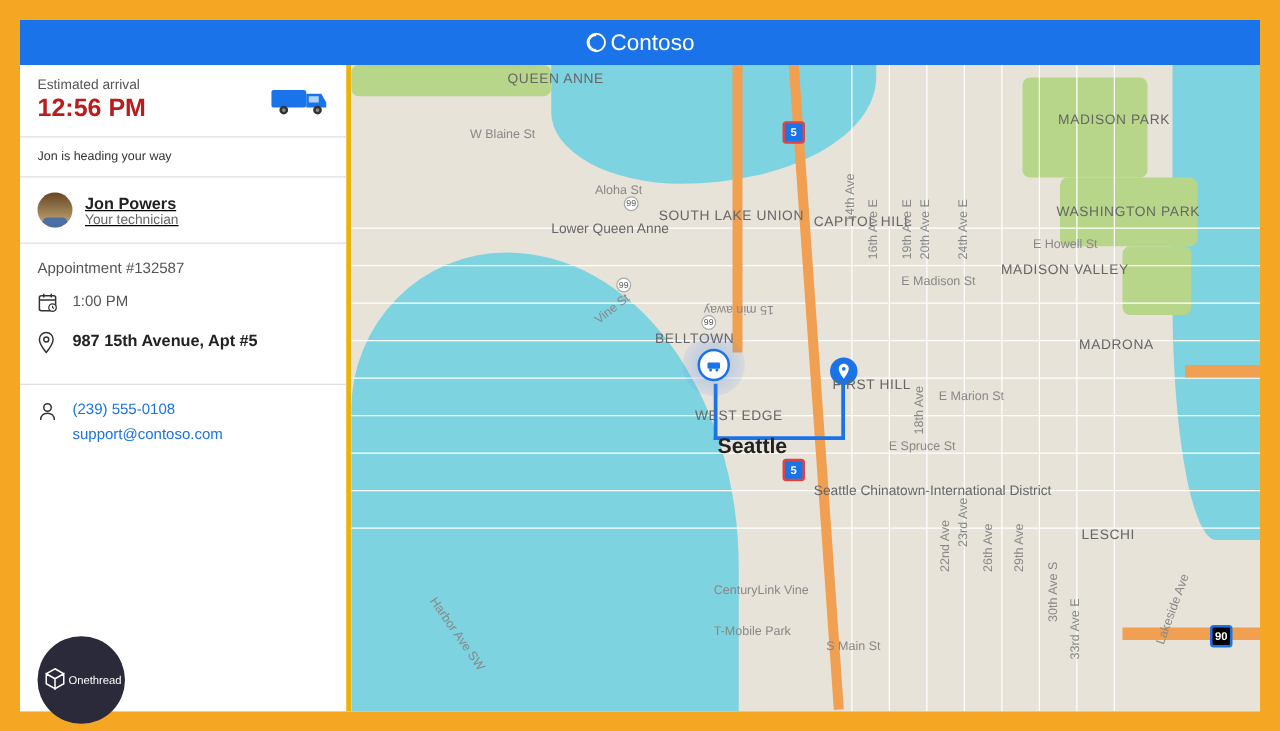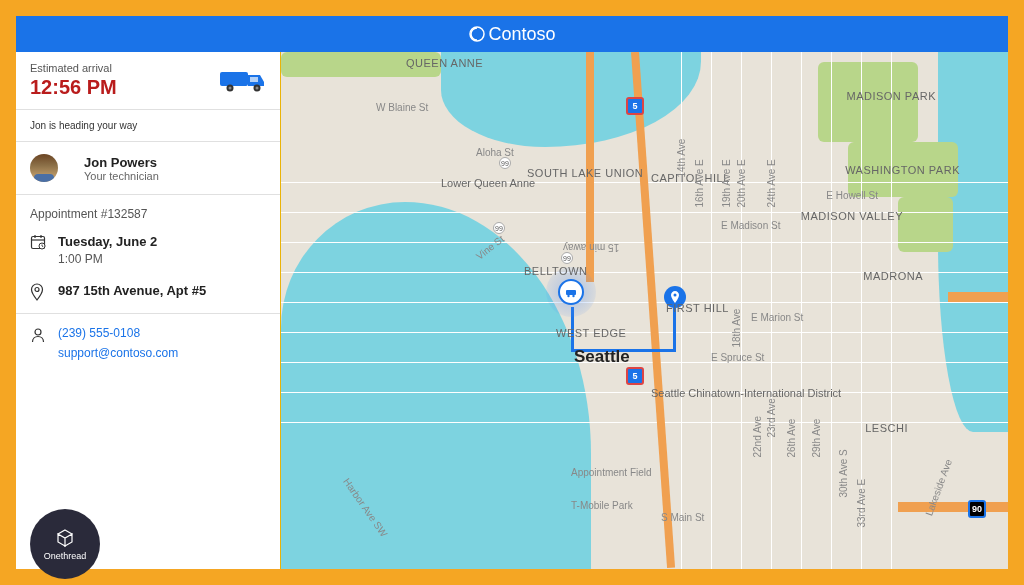--- a/index.html
+++ b/index.html
@@ -36,21 +36,21 @@
     .content {
       flex: 1;
       display: flex;
       min-height: 0;
     }
     .sidebar {
       width: 265px;
       background: #fff;
       display: flex;
       flex-direction: column;
-      border-right: 1px solid #eab308;
+      border-right: 4px solid #eab308;
     }
     .eta-box {
       padding: 10px 14px;
       display: flex;
       justify-content: space-between;
       align-items: center;
       border-bottom: 1px solid #e0e0e0;
     }
     .eta-text { flex: 1; }
     .eta-label {
@@ -67,22 +67,23 @@
     .status-text {
       padding: 10px 14px;
       font-size: 10px;
       color: #333;
       border-bottom: 1px solid #e0e0e0;
     }
     .tech-row {
       padding: 12px 14px;
       display: flex;
       align-items: flex-end;
-      gap: 26px;
+      gap: 10px;
       border-bottom: 1px solid #e0e0e0;
+      text-decoration: underline;
     }
     .avatar {
       width: 28px;
       height: 28px;
       border-radius: 50%;
       background: linear-gradient(180deg, #6b4423 0%, #8b6f47 40%, #d4af7a 100%);
       position: relative;
       overflow: hidden;
     }
     .avatar::after {
@@ -111,21 +112,21 @@
     .appt-label {
       font-size: 12px;
       color: #555;
       margin-bottom: 12px;
     }
     .info-row {
       display: flex;
       gap: 10px;
       margin-bottom: 14px;
     }
-    .info-row:last-child { margin-bottom: 0; }
+    .info-row:last-child { margin-bottom: 12px; }
     .info-icon {
       width: 18px;
       flex-shrink: 0;
       display: flex;
       align-items: flex-start;
       padding-top: 1px;
     }
     .info-text {
       flex: 1;
     }
@@ -243,21 +244,20 @@
     }
     .badge {
       position: absolute;
       bottom: 6px;
       left: 30px;
       width: 70px;
       height: 70px;
       border-radius: 50%;
       background: #2a2a3a;
       display: flex;
-      flex-direction: column;
       align-items: center;
       justify-content: center;
       color: #fff;
       font-size: 9px;
       z-index: 10;
     }
     .badge svg { margin-bottom: 2px; }
     .highway-shield {
       position: absolute;
       width: 18px;
@@ -339,21 +339,20 @@
             <svg width="16" height="16" viewBox="0 0 16 16">
               <rect x="1.5" y="2.5" width="13" height="12" rx="1.5" fill="none" stroke="#333" stroke-width="1.2"></rect>
               <line x1="1.5" y1="6" x2="14.5" y2="6" stroke="#333" stroke-width="1.2"></line>
               <line x1="5" y1="1" x2="5" y2="4" stroke="#333" stroke-width="1.2"></line>
               <line x1="11" y1="1" x2="11" y2="4" stroke="#333" stroke-width="1.2"></line>
               <circle cx="12" cy="12" r="3" stroke="#333" stroke-width="1" fill="#fff"></circle>
               <path d="M 12 10.5 L 12 12 L 13.3 12.8" stroke="#333" stroke-width="0.9" fill="none"></path>
             </svg>
           </div>
           <div class="info-text">
-            <div class="info-primary">Tuesday, June 2</div>
             <div class="info-secondary">1:00 PM</div>
           </div>
         </div>
 
         <div class="info-row">
           <div class="info-icon">
             <svg width="14" height="18" viewBox="0 0 14 18">
               <path d="M 7 1 C 4 1 1.5 3.5 1.5 6.5 C 1.5 10 7 17 7 17 C 7 17 12.5 10 12.5 6.5 C 12.5 3.5 10 1 7 1 Z" fill="none" stroke="#333" stroke-width="1.2"></path>
               <circle cx="7" cy="6.5" r="2" fill="none" stroke="#333" stroke-width="1.2"></circle>
             </svg>
@@ -451,21 +450,21 @@
       <div class="map-label big" style="top:213px;left:243px">BELLTOWN</div>
       <div class="map-label big" style="top:250px;left:385px">FIRST HILL</div>
       <div class="map-label big" style="top:38px;right:72px">MADISON PARK</div>
       <div class="map-label big" style="top:112px;right:48px">WASHINGTON PARK</div>
       <div class="map-label big" style="top:158px;right:105px">MADISON VALLEY</div>
       <div class="map-label big" style="top:218px;right:85px">MADRONA</div>
       <div class="map-label big" style="top:370px;right:100px">LESCHI</div>
       <div class="map-label big" style="top:275px;left:275px">WEST EDGE</div>
       <div class="city-label" style="top:295px;left:293px">Seattle</div>
       <div class="map-label" style="top:335px;left:370px;width:110px;text-align:center;color:#666;font-size:11px">Seattle Chinatown-International District</div>
-      <div class="map-label" style="top:415px;left:290px">Appointment Field</div>
+      <div class="map-label" style="top:415px;left:290px">CenturyLink Vine</div>
       <div class="map-label" style="top:448px;left:290px">T-Mobile Park</div>
       <div class="map-label" style="top:450px;left:50px;transform:rotate(55deg)">Harbor Ave SW</div>
       <div class="map-label" style="top:138px;right:130px">E Howell St</div>
       <div class="map-label" style="top:260px;left:470px">E Marion St</div>
       <div class="map-label" style="top:300px;left:430px">E Spruce St</div>
       <div class="map-label" style="top:168px;left:440px">E Madison St</div>
       <div class="map-label" style="top:190px;left:193px;transform:rotate(-38deg)">Vine St</div>
       <div class="map-label" style="top:190px;left:282px;transform:rotate(180deg)">15 min away</div>
       <div class="map-label" style="top:460px;left:380px">S Main St</div>
       <div class="map-label" style="top:120px;left:400px;transform:rotate(-90deg);transform-origin:left">14th Ave</div>

